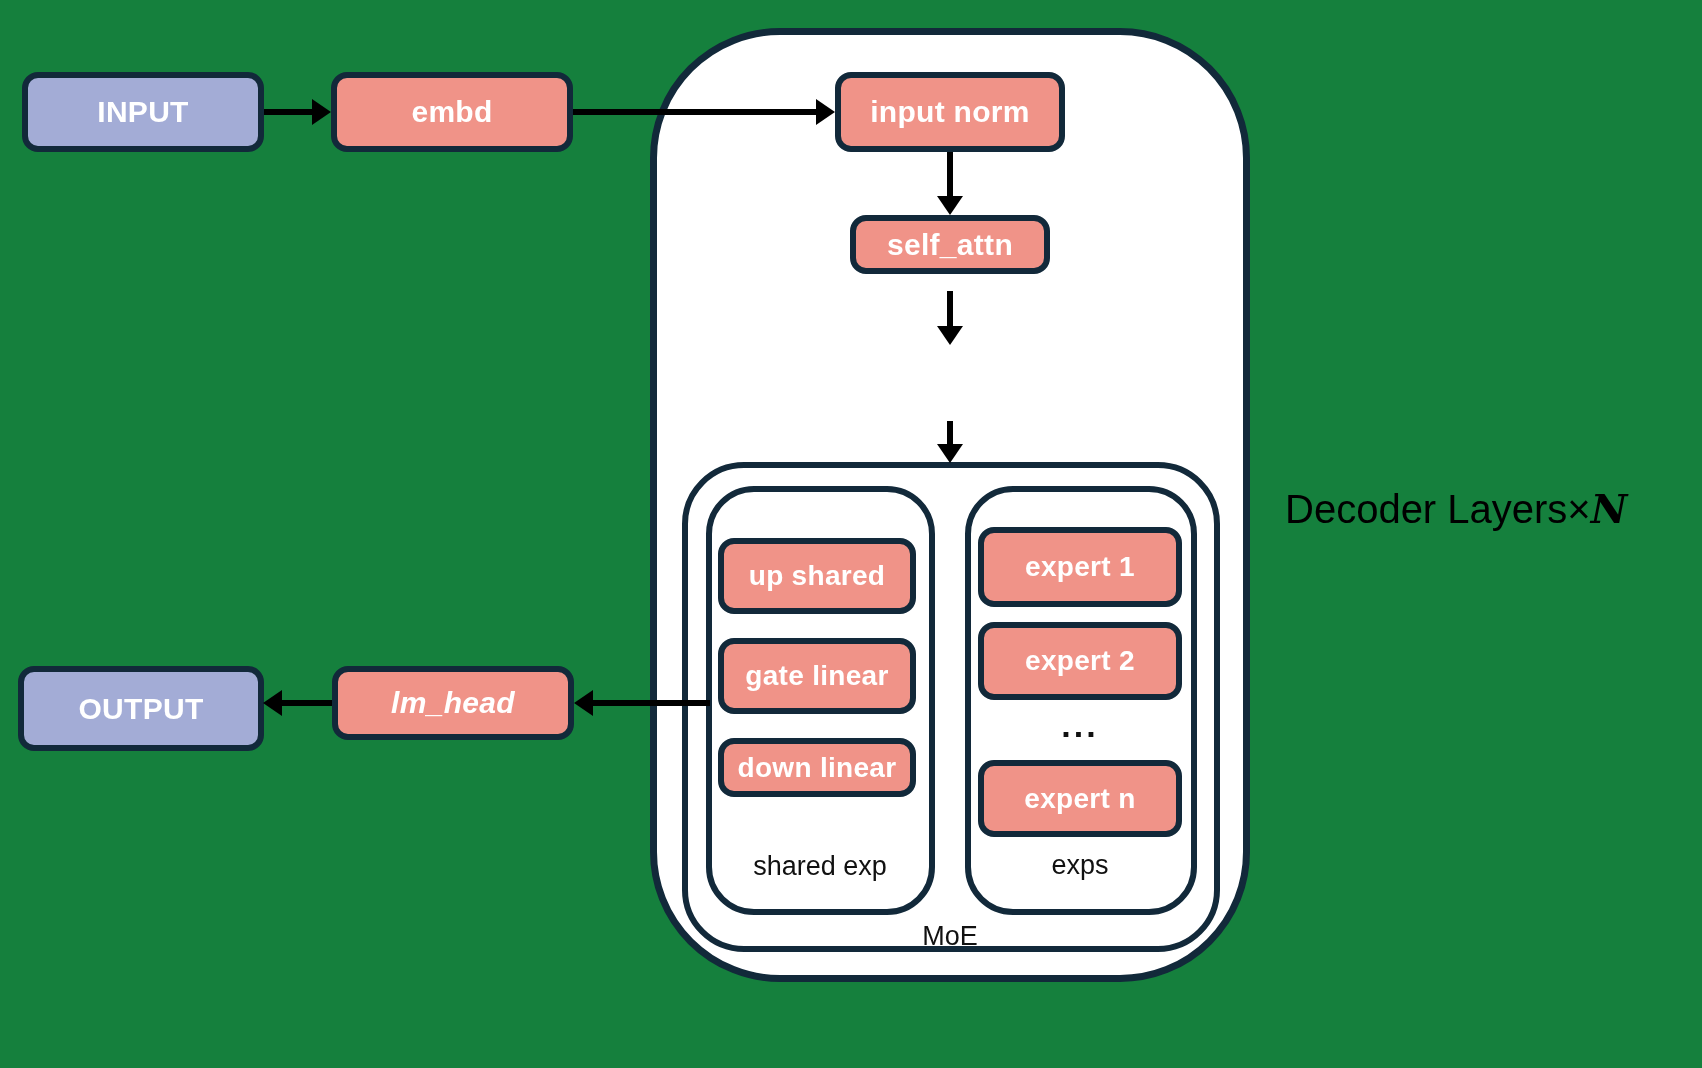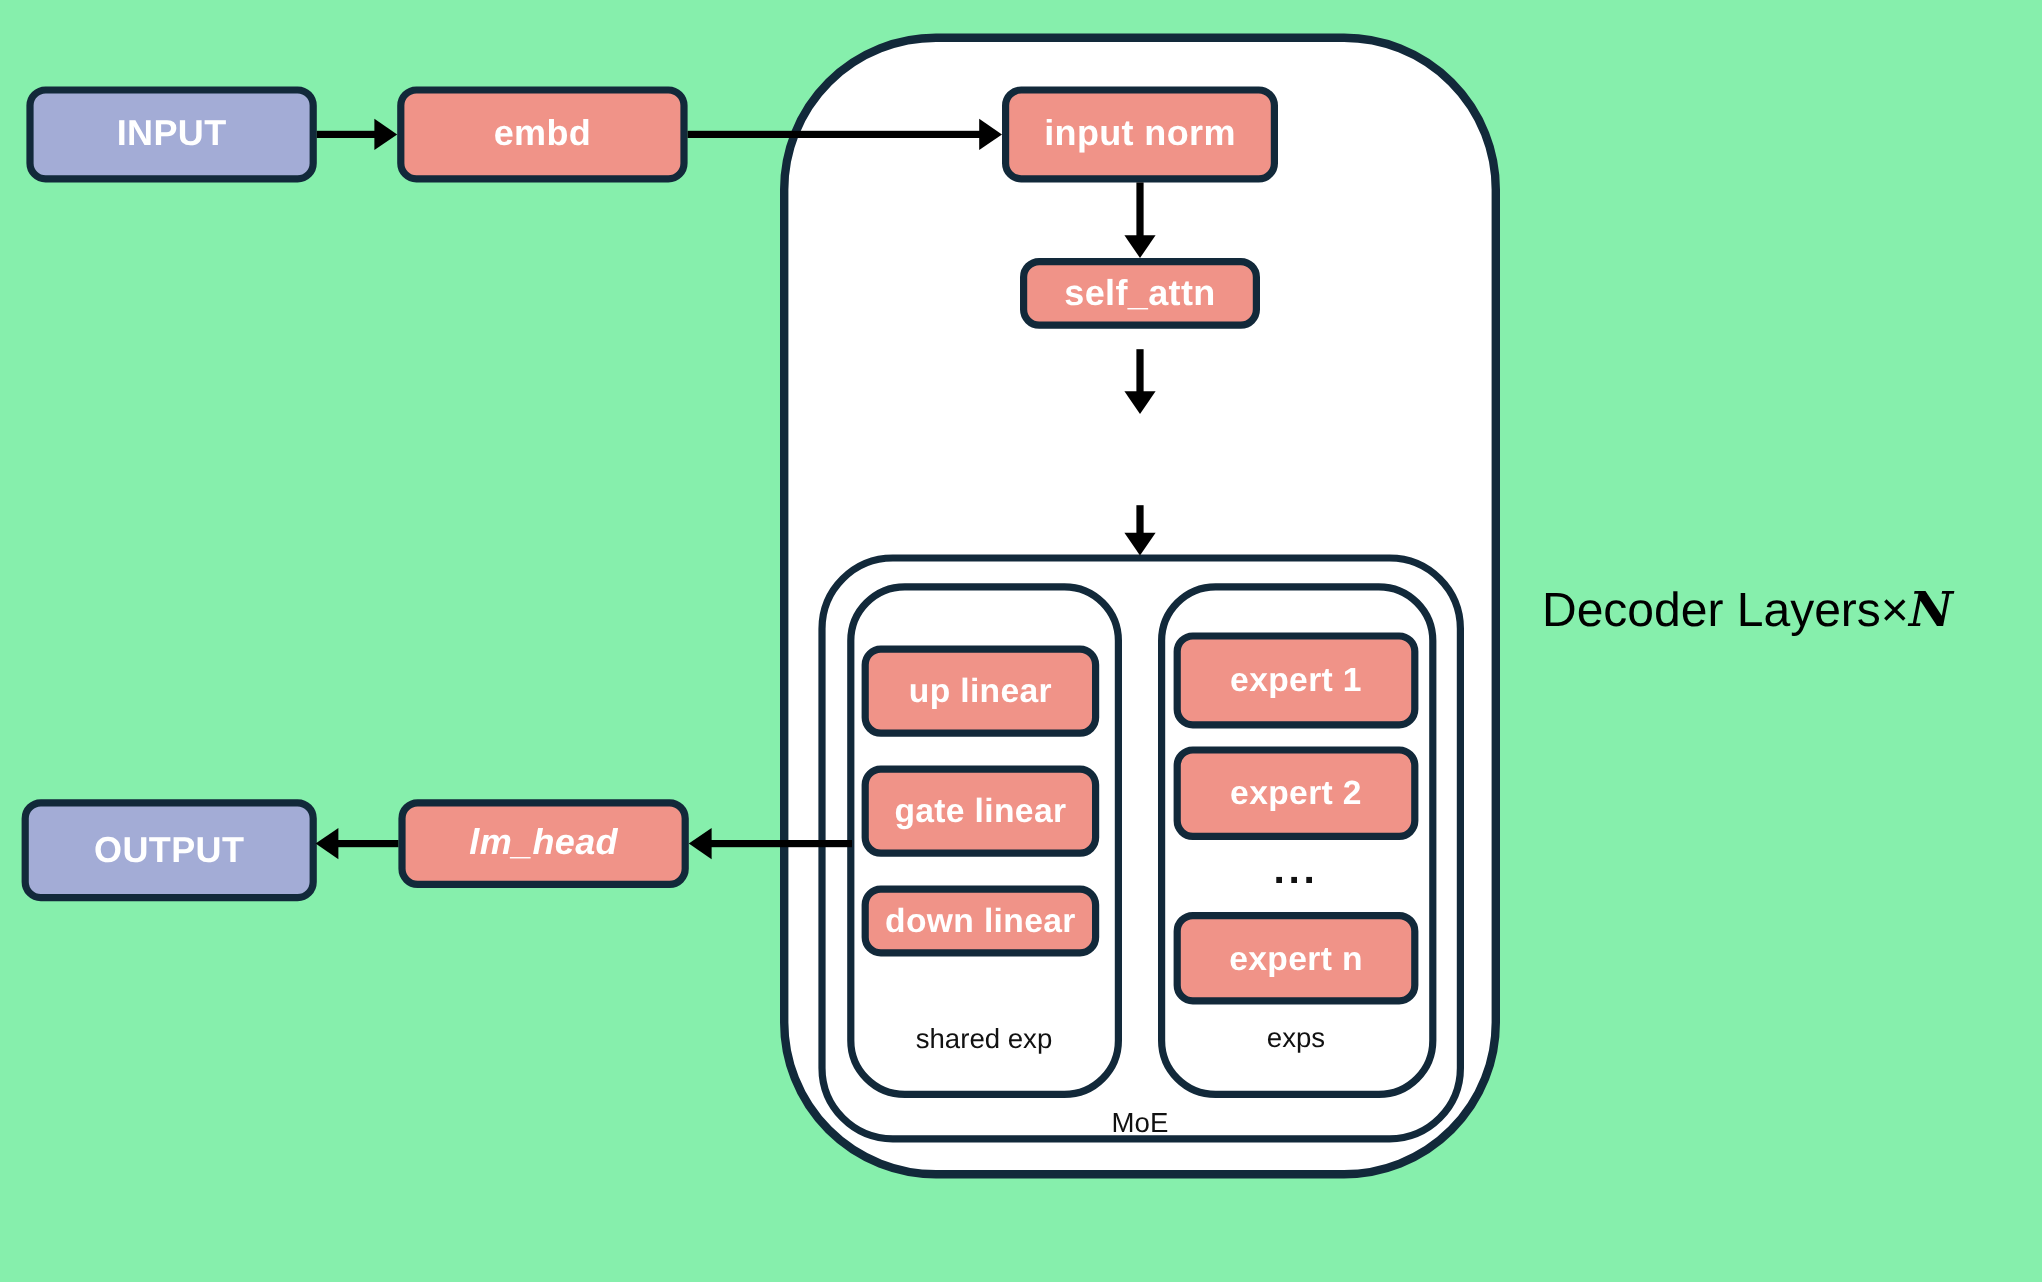--- a/index.html
+++ b/index.html
@@ -6,21 +6,21 @@
     --io_fill:#A3ACD6;
     --module_fill:#F09388;
     --outline:#12293A;
     --arrow:#000000;
     --label_dark:#111111;
   }
   html,body{margin:0;padding:0;background:#ffffff;}
   .canvas{
     position:relative;
     width:1702px;height:1068px;
-    background:#86efac;
+    background:#15803d;
     font-family:"Liberation Sans", sans-serif;
     overflow:hidden;
   }
   
   .container{
     position:absolute;
     background:#ffffff;
     border:6px solid var(--outline);
     box-sizing:border-box;
   }
@@ -41,21 +41,21 @@
     letter-spacing:0.3px;
   }
   .io{background:var(--io_fill);}
   .mod{background:var(--module_fill);}
   .fs30{font-size:30px;}
   .fs28{font-size:28px;}
   
   .grouplabel{
     position:absolute;
     color:var(--label_dark);
-    font-size:23px;
+    font-size:27px;
     font-weight:500;
     text-align:center;
     transform:translate(-50%,-50%);
     white-space:nowrap;
   }
   .dots{
     position:absolute;
     color:var(--label_dark);
     font-size:34px;
     font-weight:700;
@@ -95,21 +95,21 @@
   <div class="container subgroup expsbox"></div>
 
   <div class="node io fs30" style="left:22px;top:72px;width:242px;height:80px;">INPUT</div>
   <div class="node mod fs30" style="left:331px;top:72px;width:242px;height:80px;">embd</div>
   <div class="node io fs30" style="left:18px;top:666px;width:246px;height:85px;">OUTPUT</div>
   <div class="node mod fs30" style="left:332px;top:666px;width:242px;height:74px;font-style:italic;">lm_head</div>
 
   <div class="node mod fs30" style="left:835px;top:72px;width:230px;height:80px;">input norm</div>
   <div class="node mod fs30" style="left:850px;top:215px;width:200px;height:59px;">self_attn</div>
 
-  <div class="node mod fs28" style="left:718px;top:538px;width:198px;height:76px;">up linear</div>
+  <div class="node mod fs28" style="left:718px;top:538px;width:198px;height:76px;">up shared</div>
   <div class="node mod fs28" style="left:718px;top:638px;width:198px;height:76px;">gate linear</div>
   <div class="node mod fs28" style="left:718px;top:738px;width:198px;height:59px;">down linear</div>
 
   <div class="node mod fs28" style="left:978px;top:527px;width:204px;height:80px;">expert 1</div>
   <div class="node mod fs28" style="left:978px;top:622px;width:204px;height:78px;">expert 2</div>
   <div class="dots" style="left:1080px;top:729px;">...</div>
   <div class="node mod fs28" style="left:978px;top:760px;width:204px;height:77px;">expert n</div>
 
   <div class="grouplabel" style="left:820px;top:866px;">shared exp</div>
   <div class="grouplabel" style="left:1080px;top:865px;">exps</div>

